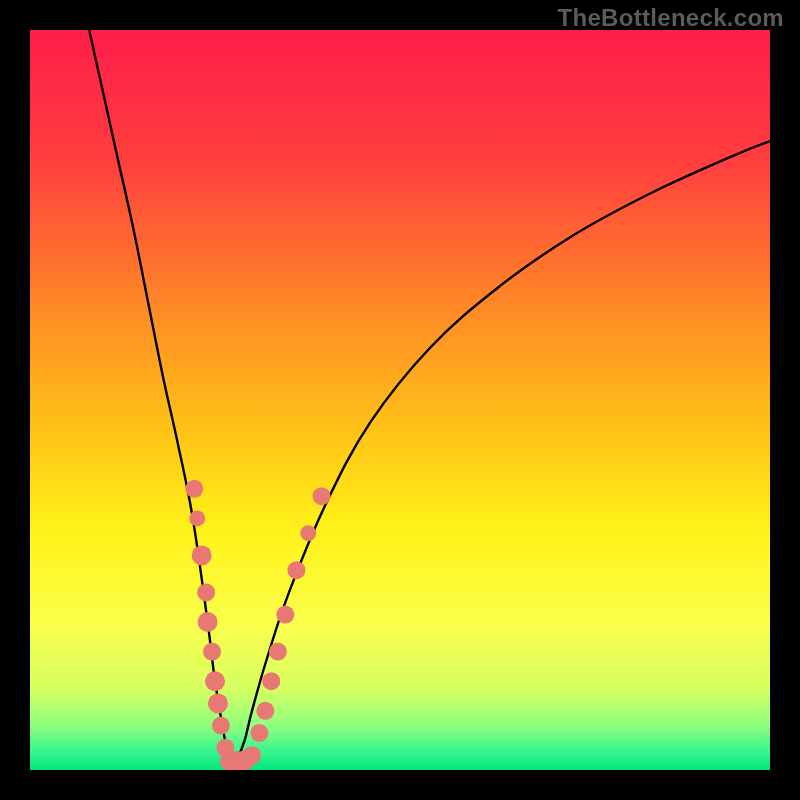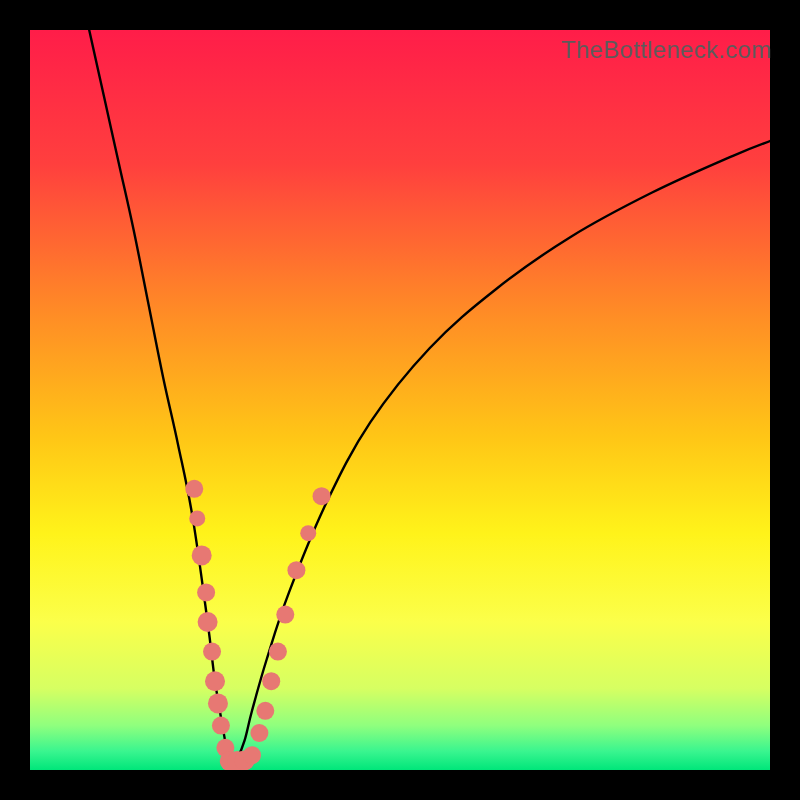--- a/index.html
+++ b/index.html
@@ -24,27 +24,26 @@
     height: 740px;
     overflow: hidden;
   }
   .gradient {
     position: absolute;
     inset: 0;
   }
   .watermark {
     position: absolute;
     top: 4px;
-    right: 28px;
+    right: 16px;
     font-family: Arial, Helvetica, sans-serif;
     font-size: 24px;
-    font-weight: normal;
+    font-weight: bold;
     color: #5b5b5b;
     letter-spacing: 0.3px;
-    margin-top: 32px;
   }
   svg.curve {
     position: absolute;
     inset: 0;
   }
   .marker {
     fill: #e77873;
   }
 </style>
 </head>

